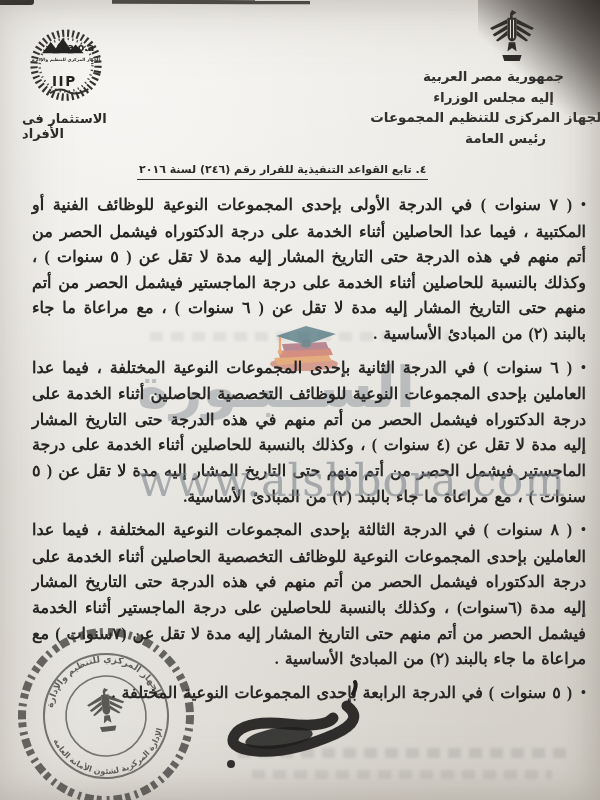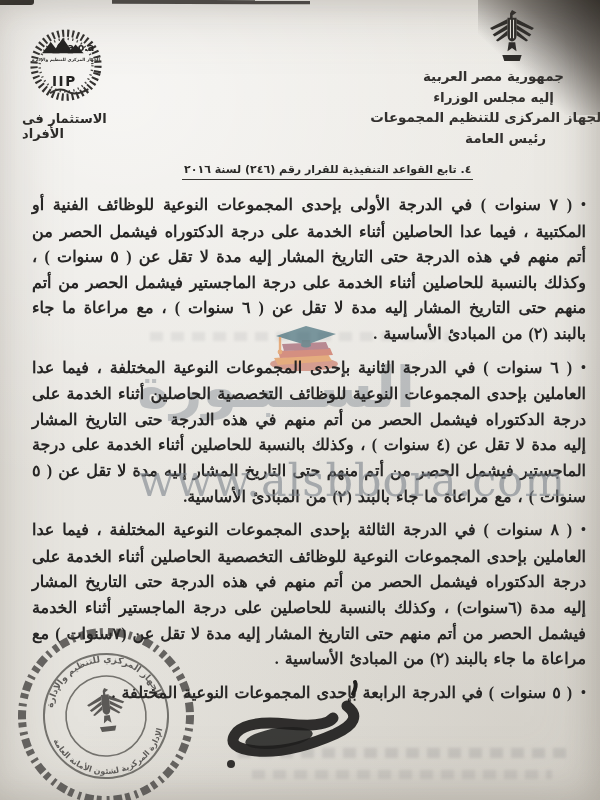--- a/index.html
+++ b/index.html
@@ -28,21 +28,21 @@
     font-weight:bold;font-size:13px;color:#2c2b29;direction:rtl;margin-top:7px;}
   
   .eagle-main{position:absolute;left:477px;top:10px;width:70px;height:58px;}
   .letterhead{position:absolute;right:2px;top:66px;width:225px;text-align:center;direction:rtl;
     font-weight:bold;color:#33312f;}
   .letterhead .lh{font-size:13.5px;line-height:20.5px;white-space:nowrap;}
   .letterhead .lh-agency{letter-spacing:0;}
   .letterhead .lh-head{margin-left:0;padding-left:24px;}
   
   .doc-header{position:absolute;left:137px;top:163px;direction:rtl;white-space:nowrap;
-    font-size:11px;font-weight:bold;color:#2a2927;border-bottom:1.6px solid #34322f;padding:0 2px 3px 2px;margin-left:45px;}
+    font-size:11px;font-weight:bold;color:#2a2927;border-bottom:1.6px solid #34322f;padding:0 2px 3px 2px;}
   
   .body-text{position:absolute;left:32px;top:192px;width:554px;direction:rtl;
     font-size:16px;font-weight:bold;line-height:25.6px;color:#272625;
     text-align:justify;text-align-last:right;word-spacing:2px;z-index:2;}
   .body-text p{margin:0 0 8px 0;font-family:Liberation Serif, serif;}
   .body-text p.short{margin:0 0 3px 0;}
   .blt{display:inline-block;margin-left:9px;transform:translateY(-1px);font-size:14px;}
   
   .wm-logo{position:absolute;left:266px;top:320px;width:76px;height:52px;opacity:.55;z-index:1;}
   .wm-ar{position:absolute;left:200px;top:348px;width:215px;direction:rtl;text-align:center;

